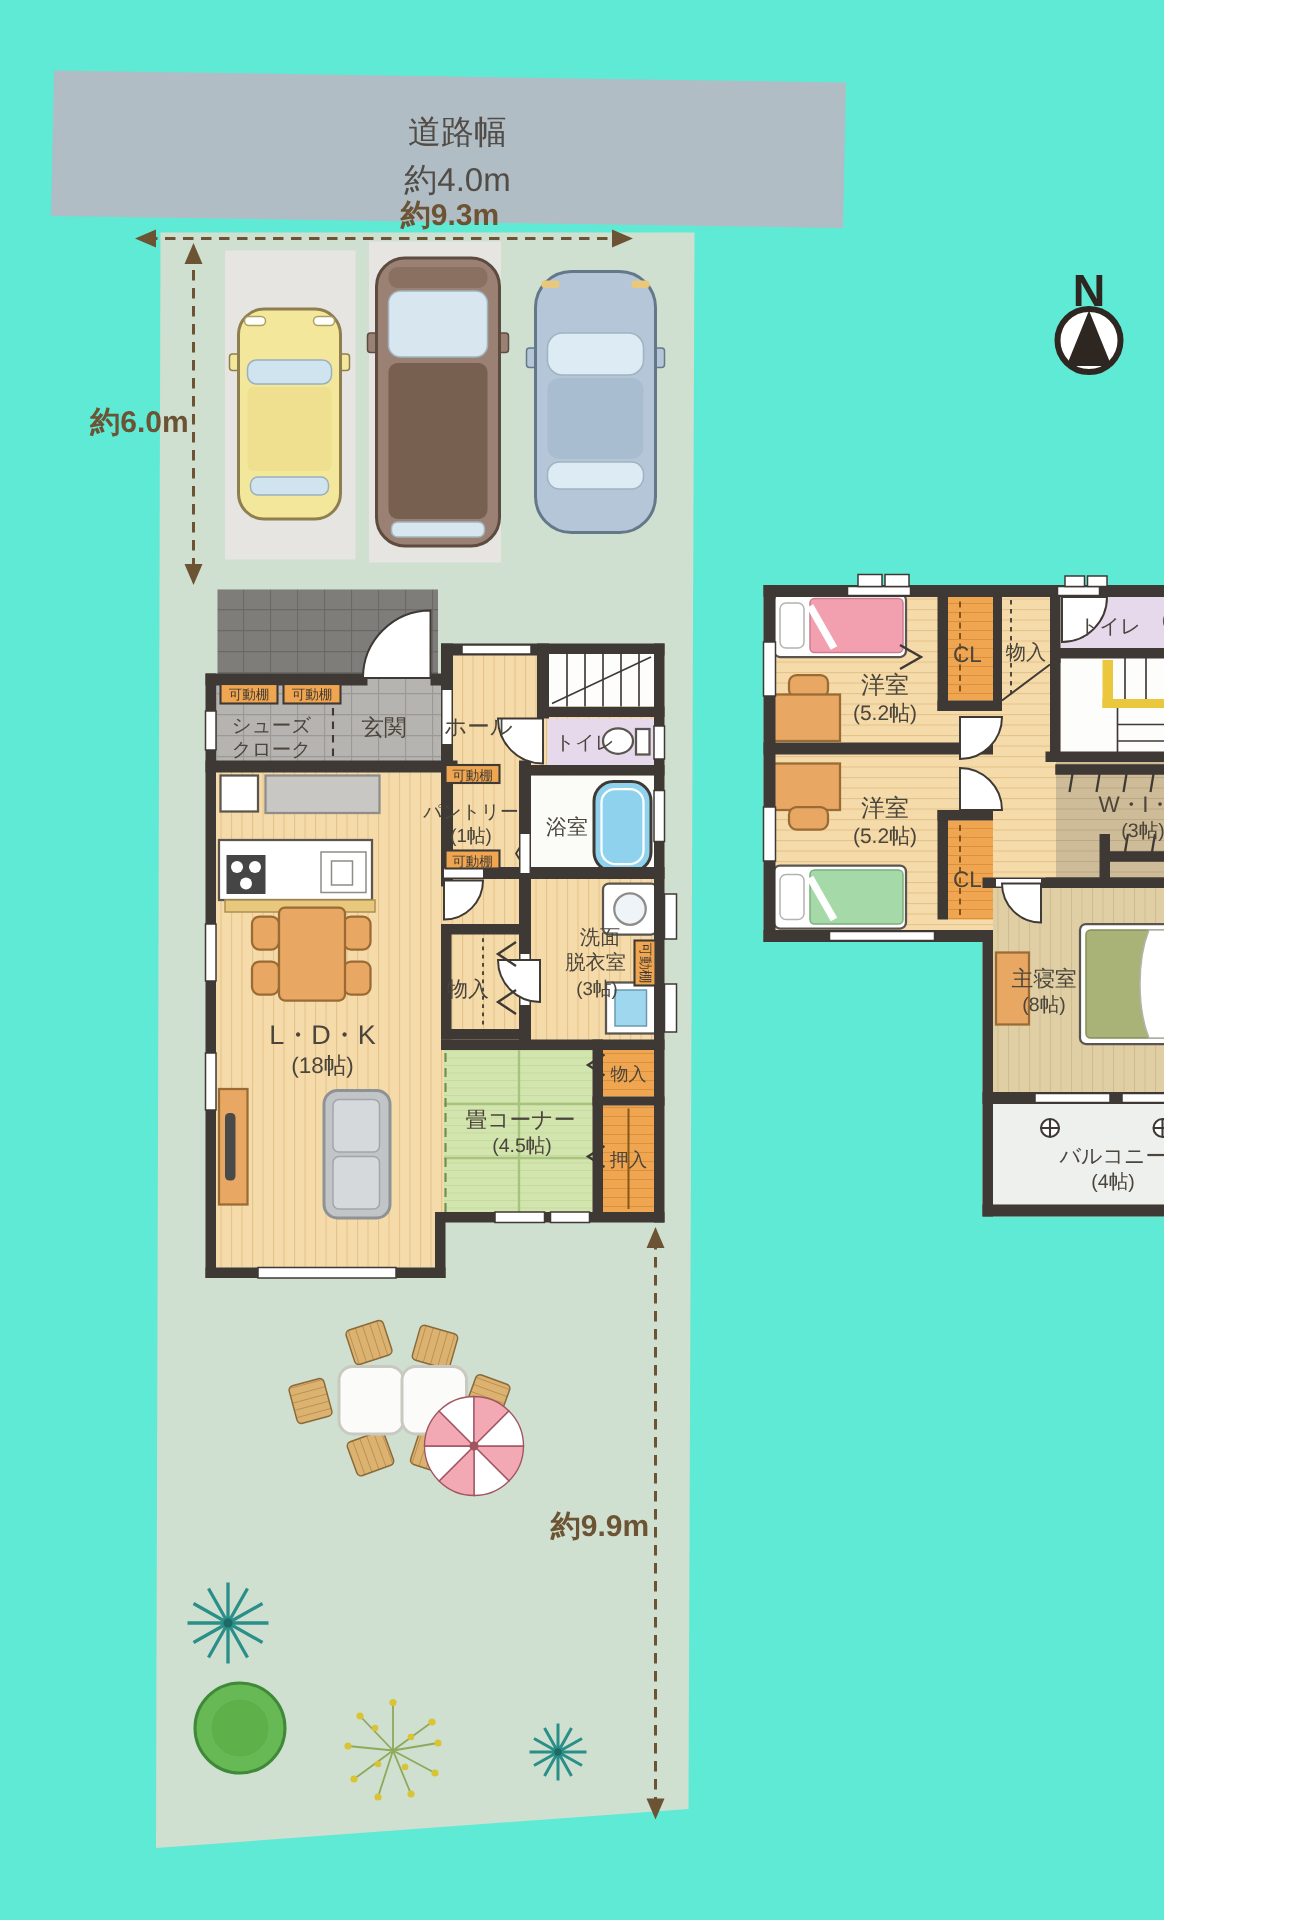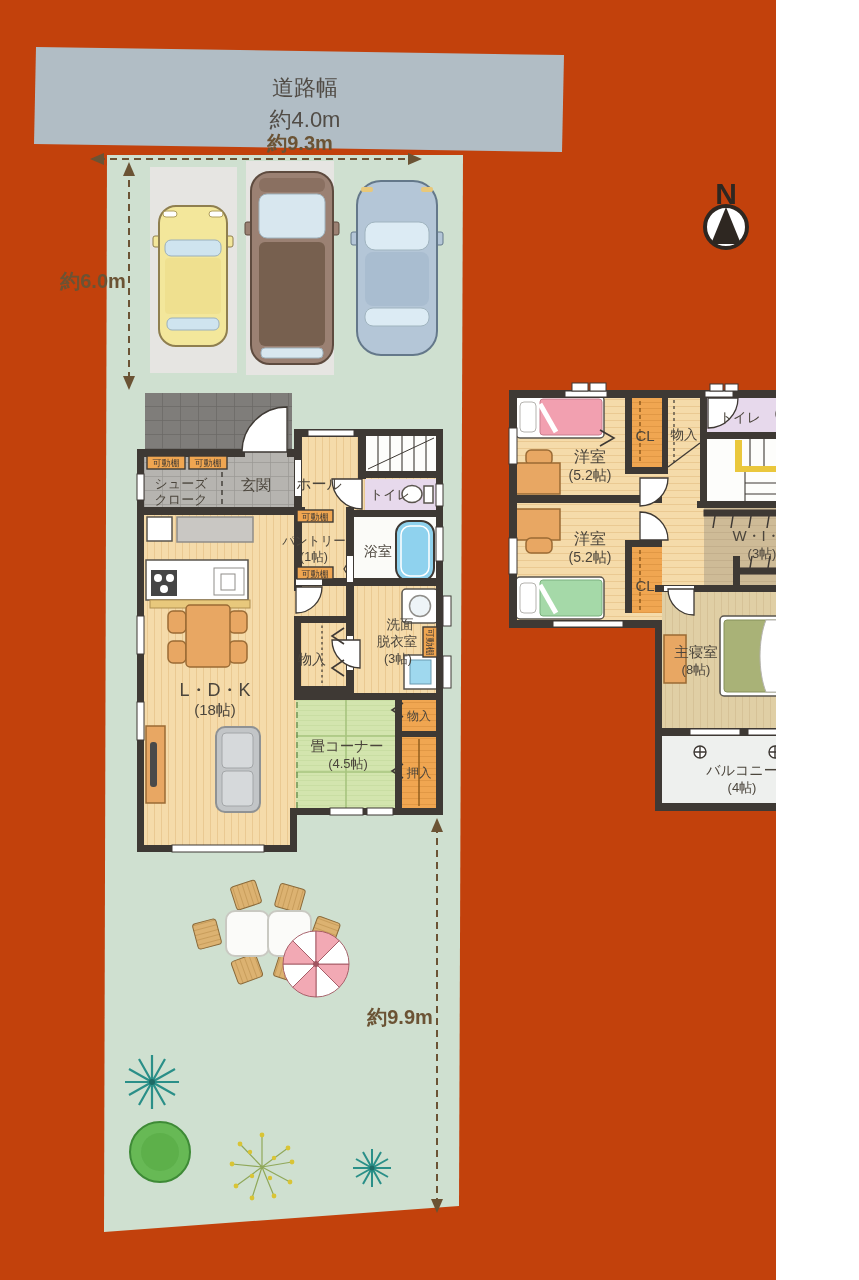--- a/index.html
+++ b/index.html
@@ -1,16 +1,16 @@
 <!DOCTYPE html>
 <html><head>
 <meta charset="utf-8">
 <style>
   html,body{margin:0;padding:0;background:#ffffff;}
-  .stage{position:relative;width:776px;height:1280px;background:#c2410c;overflow:hidden;}
+  .stage{position:relative;width:776px;height:1280px;background:#5eead4;overflow:hidden;}
   svg{position:absolute;left:0;top:0;}
   text{font-family:"Liberation Sans",sans-serif;}
   .rm{fill:#4b453c;text-anchor:middle;}
   .dim{fill:#6b5334;font-weight:bold;text-anchor:middle;}
   .bdg{fill:#3e3934;text-anchor:middle;font-size:9px;}
   .roadlbl{fill:#514c46;text-anchor:middle;}
   .wall{fill:#3e3934;}
   .win{fill:#ffffff;stroke:#3e3934;stroke-width:1;}
   .door{fill:#ffffff;stroke:#3e3934;stroke-width:1.3;}
   .dimline{stroke:#6b5334;stroke-width:2;stroke-dasharray:7 5;fill:none;}

